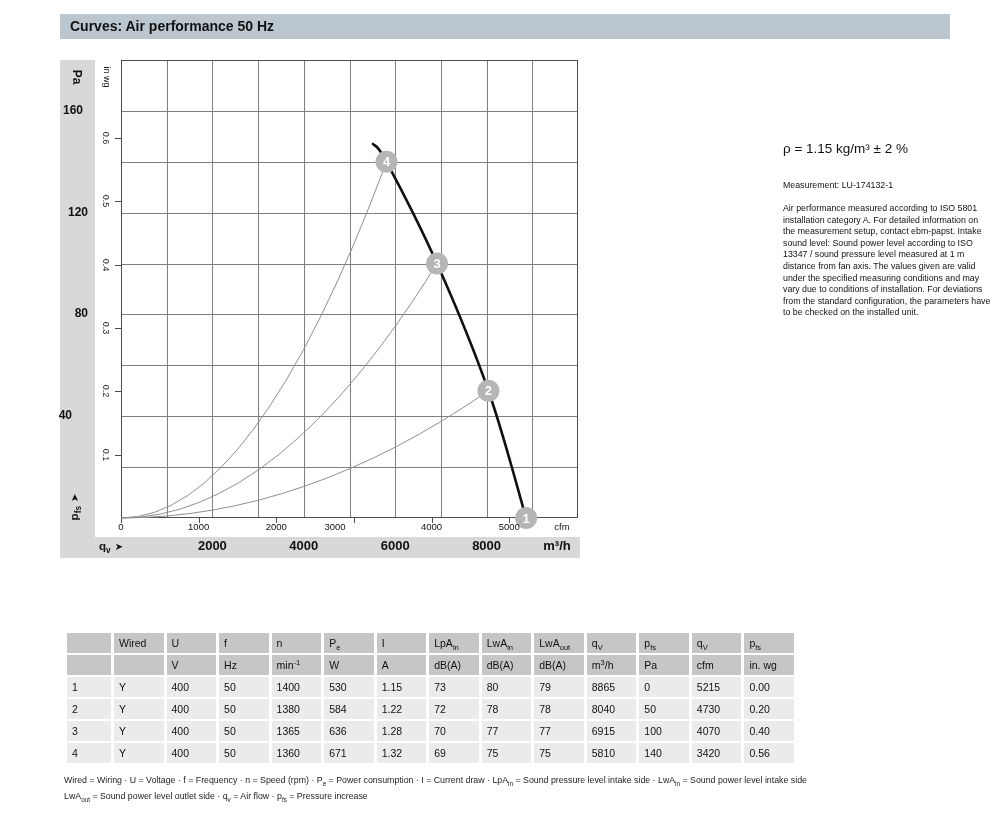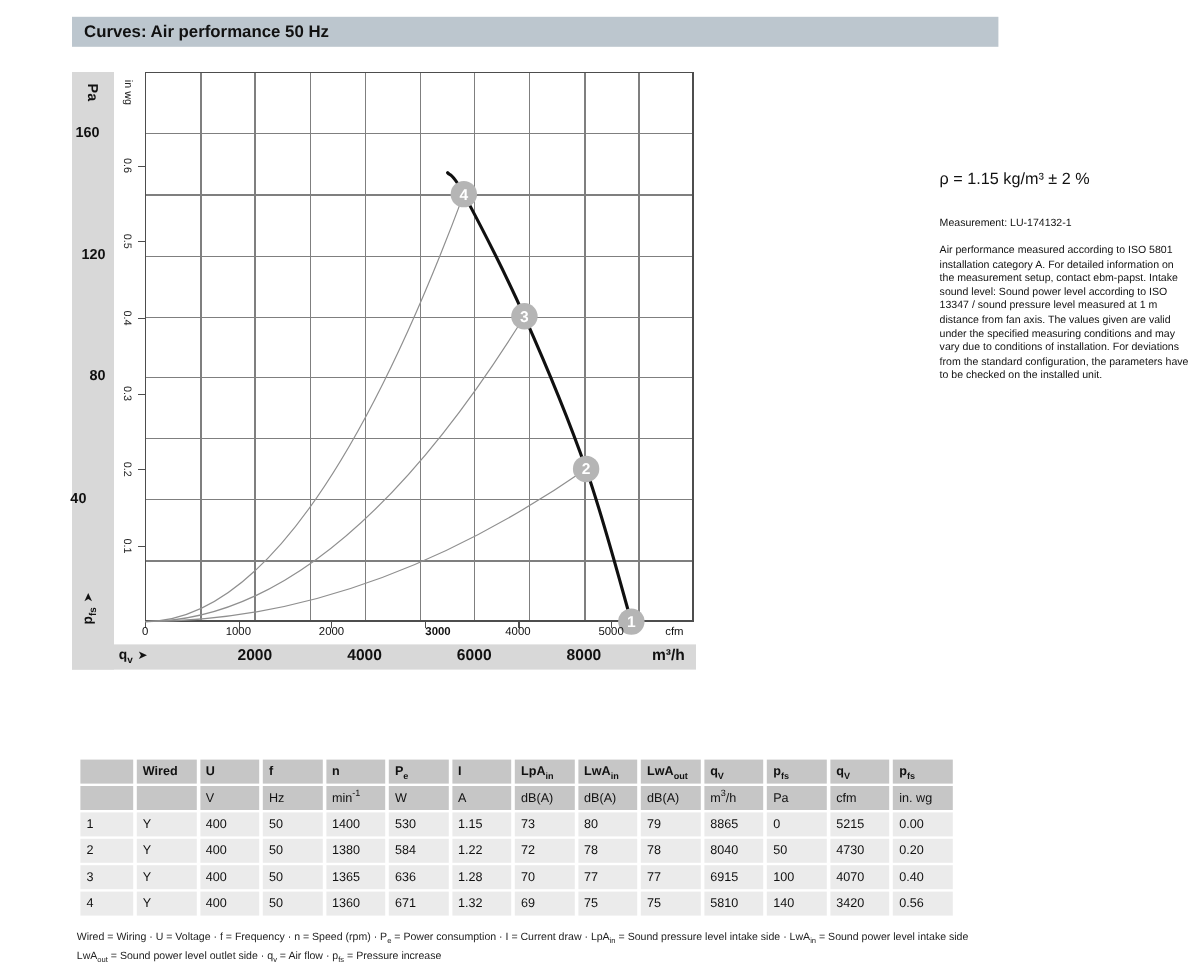--- a/index.html
+++ b/index.html
@@ -1,19 +1,19 @@
 <!DOCTYPE html>
 <html style="--header-bar: #bcc6ce; --section-bar: #e7e7e7; --band: #d8d8d8; --table-header: #c6c6c6; --table-cell: #ebebeb; --grid: #7f7f7f; --plot-border: #4d4d4d; --curve: #101010; --system-curve: #8f8f8f; --marker: #b5b5b5; --marker-text: #ffffff;"><head>
 <meta charset="utf-8">
 <style>
   html,body{margin:0;padding:0;background:#fff}
   body{width:1000px;height:815px;font-family:"Liberation Sans","DejaVu Sans",sans-serif;color:#111}
   #page{position:relative;width:1000px;height:815px;overflow:hidden;background:#fff}
 
-  .bar{position:absolute;left:60px;width:772px;box-sizing:border-box}
+  .bar{position:absolute;left:60px;width:890px;box-sizing:border-box}
   #header-bar{top:14px;height:25px;background:var(--header-bar,#bcc6ce)}
   #header-bar .t{font-weight:bold;font-size:14px;padding:4px 0 0 10px;white-space:nowrap}
   #section-bar{top:600px;height:24px;background:var(--section-bar,#e7e7e7)}
   #section-bar .t{font-size:13.5px;padding:5px 0 0 10px;white-space:nowrap}
 
   .band{position:absolute;background:var(--band,#d8d8d8)}
   #band-left{left:60px;top:60px;width:35px;height:498px}
   #band-bottom{left:60px;top:537px;width:520px;height:21px}
 
   #plot{position:absolute;left:121px;top:60px;width:457px;height:458px}
@@ -32,21 +32,21 @@
   .m3h-unit{left:557px;top:538px;font-weight:bold;font-size:13px}
   .arrow{font-size:10px;letter-spacing:0;padding-left:4px}
 
   #side{position:absolute;left:783px;top:141px;width:208px}
   #rho{font-size:13.5px;margin:0 0 24px 0}
   #meas{font-size:8.8px;margin:0 0 13px 0}
   #para{font-size:8.8px;line-height:11.6px;margin:0}
 
   #mv-table{position:absolute;left:64px;top:631px;width:733px;border-collapse:separate;border-spacing:3px 2px;table-layout:fixed}
   #mv-table th,#mv-table td{height:20px;padding:0 0 0 5px;text-align:left;vertical-align:middle;font-size:10.5px;overflow:hidden;white-space:nowrap}
-  #mv-table th.hdr{background:var(--table-header,#c6c6c6);font-weight:bold}
+  #mv-table th.hdr{background:var(--table-header,#c6c6c6);font-weight:normal}
   #mv-table th.unit{font-weight:normal}
   #mv-table td.cell{background:var(--table-cell,#ebebeb);font-weight:normal}
   sub{font-size:72%;line-height:0}
   sup{font-size:72%;line-height:0}
 
   #legend{position:absolute;left:64px;top:772px;width:760px;font-size:8.8px;line-height:16px;color:#222}
 </style>
 </head>
 <body>
 
@@ -131,21 +131,21 @@
       <span class="axlbl" style="left: 42px; top: 408.222px; width: 30px; text-align: right; font-weight: bold; font-size: 12px;">40</span>
       <span class="axlbl rot" style="left: 106px; top: 138.104px; font-size: 9px; color: rgb(34, 34, 34);">0.6</span>
       <span class="axlbl rot" style="left: 106px; top: 201.42px; font-size: 9px; color: rgb(34, 34, 34);">0.5</span>
       <span class="axlbl rot" style="left: 106px; top: 264.736px; font-size: 9px; color: rgb(34, 34, 34);">0.4</span>
       <span class="axlbl rot" style="left: 106px; top: 328.052px; font-size: 9px; color: rgb(34, 34, 34);">0.3</span>
       <span class="axlbl rot" style="left: 106px; top: 391.368px; font-size: 9px; color: rgb(34, 34, 34);">0.2</span>
       <span class="axlbl rot" style="left: 106px; top: 454.684px; font-size: 9px; color: rgb(34, 34, 34);">0.1</span>
       <span class="axlbl ctr" style="left: 121px; top: 521px; font-size: 9.5px;">0</span>
       <span class="axlbl ctr" style="left: 198.645px; top: 521px; font-size: 9.5px;">1000</span>
       <span class="axlbl ctr" style="left: 276.29px; top: 521px; font-size: 9.5px;">2000</span>
-      <span class="axlbl ctr" style="left: 365px; top: 521px; font-size: 9.5px; font-weight: bold;">3000</span>
+      <span class="axlbl ctr" style="left: 335px; top: 521px; font-size: 9.5px;">3000</span>
       <span class="axlbl ctr" style="left: 431.579px; top: 521px; font-size: 9.5px;">4000</span>
       <span class="axlbl ctr" style="left: 509.224px; top: 521px; font-size: 9.5px; text-align: center;">5000</span>
       <span class="axlbl ctr" style="left: 212.4px; top: 538px; font-weight: bold; font-size: 13px;">2000</span>
       <span class="axlbl ctr" style="left: 303.8px; top: 538px; font-weight: bold; font-size: 13px;">4000</span>
       <span class="axlbl ctr" style="left: 395.2px; top: 538px; font-weight: bold; font-size: 13px;">6000</span>
       <span class="axlbl ctr" style="left: 486.6px; top: 538px; font-weight: bold; font-size: 13px;">8000</span>
     </div>
 
   <div id="side">
     <p id="rho">ρ = 1.15 kg/m³ ± 2 %</p>

